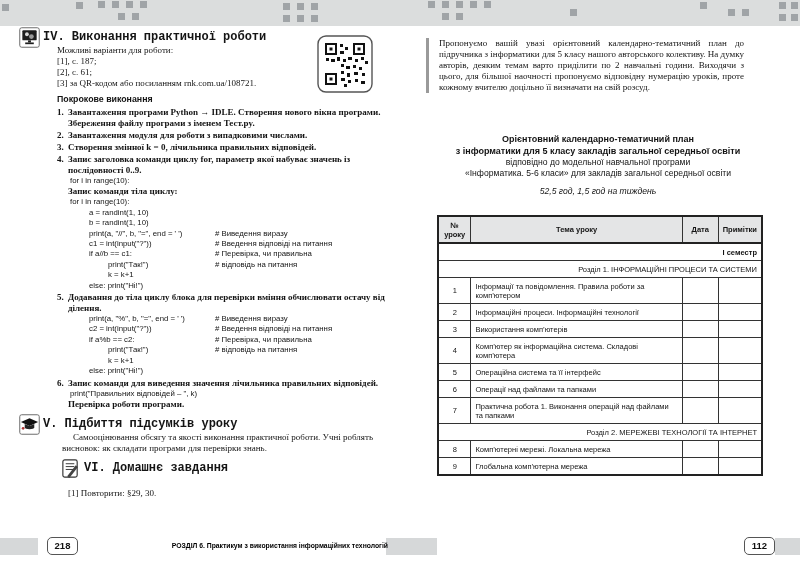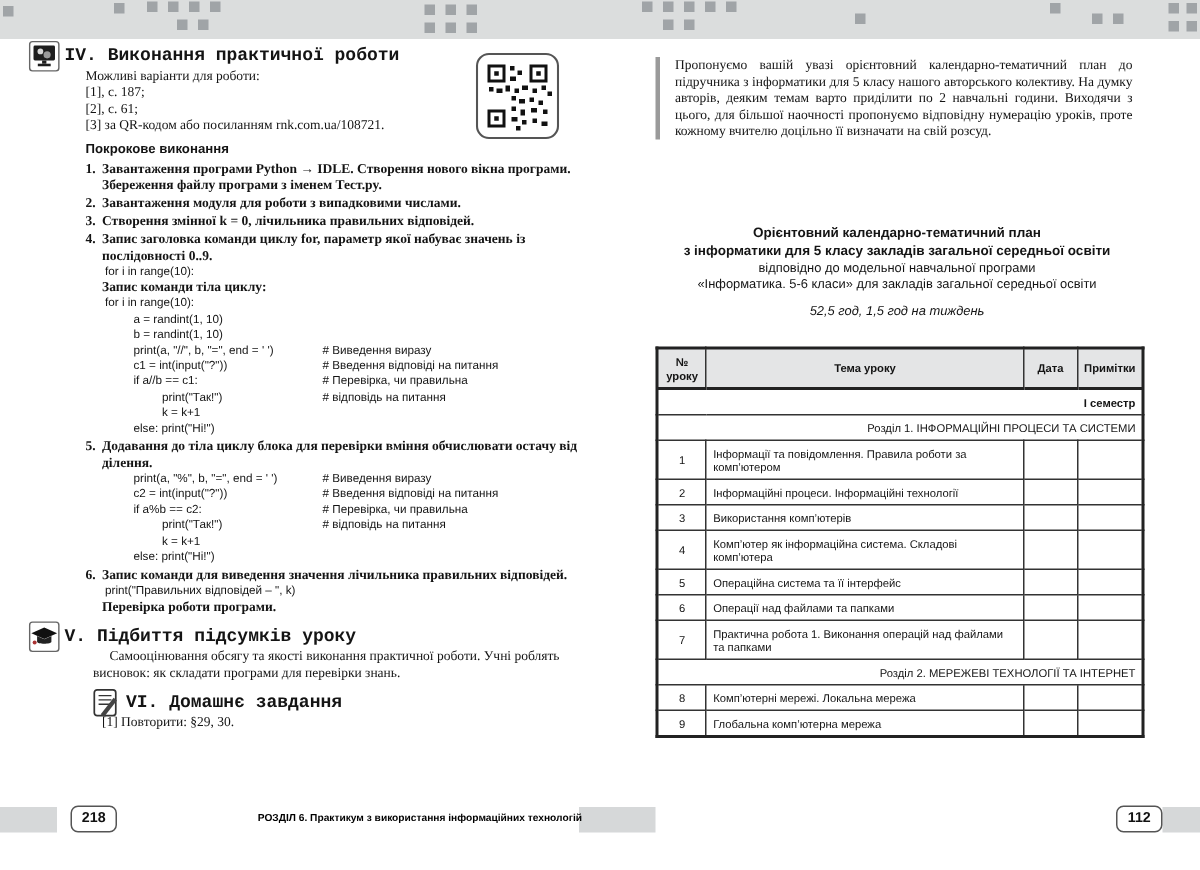--- a/index.html
+++ b/index.html
@@ -29,26 +29,26 @@
   .step-text { font-weight: bold; }
   .codeline { position: relative; font-family: "Liberation Sans", sans-serif; font-size: 7.8px; line-height: 10.4px; font-weight: normal; white-space: nowrap; }
   .ind0 { padding-left: 2px; } .ind1 { padding-left: 21px; } .ind2 { padding-left: 40px; }
   .code-comment { position: absolute; left: 147px; top: 0; }
   .body-label { font-weight: bold; }
   .after-note { font-weight: bold; }
   .qr-box { position: absolute; left: 297px; top: 4px; }
   .sec-v { margin-top: 8px; }
   .sec-vi { margin-top: 8px; margin-left: 41px; }
   .par { margin-left: 19px; text-indent: 11px; margin-top: 2px; font-weight: normal; }
-  .hw { margin-left: 25px; margin-top: 2px; }
+  .hw { margin-left: 25px; margin-top: 14px; }
 
   
   .right-page { position: absolute; left: 420px; top: 31px; width: 356px; font-size: 9px; line-height: 11px; }
-  .intro { margin-left: 17px; margin-top: 7px; width: 318px; border-left: 3px solid #9a9a9a; padding-left: 10px; text-align: justify; }
-  .plan-head { margin-top: 56px; text-align: center; font-family: "Liberation Sans", sans-serif; width: 330px; margin-left: 13px; }
+  .intro { margin-left: 6px; margin-top: 7px; width: 318px; border-left: 3px solid #9a9a9a; padding-left: 10px; text-align: justify; }
+  .plan-head { margin-top: 40px; text-align: center; font-family: "Liberation Sans", sans-serif; width: 330px; margin-left: 13px; }
   .plan-title { font-weight: bold; font-size: 9px; line-height: 12px; }
   .plan-sub { font-size: 8.6px; line-height: 11px; }
   .plan-hours { font-size: 8.6px; font-style: italic; margin-top: 7px; }
 
   table.plan { border-collapse: collapse; margin: 18px 0 0 17px; width: 326px; font-family: "Liberation Sans", sans-serif; font-size: 7.5px; line-height: 9px; border: 2px solid #222; }
   table.plan th, table.plan td { border: 1px solid #333; padding: 3.5px 4px; vertical-align: middle; }
   table.plan thead th { background: #e4e5e6; font-weight: bold; text-align: center; border-bottom: 2px solid #222; }
   td.c-num { text-align: center; }
   td.c-theme { text-align: left; }
   tr.full-row td { text-align: right; }

